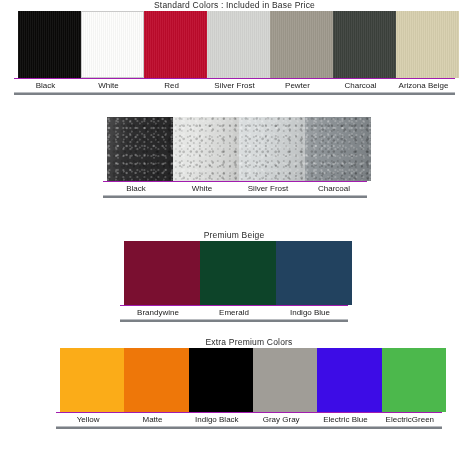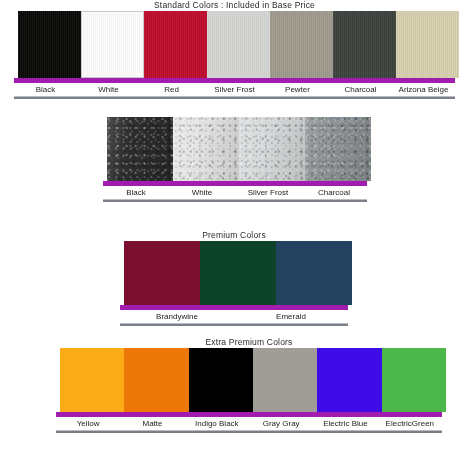--- a/index.html
+++ b/index.html
@@ -92,21 +92,21 @@
        rgba(0,0,0,0.13) 100%);
   }
 
   
   .tex-flat .chip-inner { background-image: none; }
 
   
   .label-strip {
     display: flex;
     width: 100%;
-    border-top: 5px solid #a21caf;
+    border-top: 1px solid #a21caf;
   }
   .swatch-label {
     flex: 1 1 0;
     min-width: 0;
     text-align: center;
     font-size: 8px;
     line-height: 13px;
     height: 13px;
     color: #1b1b1b;
     white-space: nowrap;
@@ -205,41 +205,42 @@
       </div>
       <div class="label-strip">
         <div class="swatch-label">Black</div>
         <div class="swatch-label">White</div>
         <div class="swatch-label">Silver Frost</div>
         <div class="swatch-label">Charcoal</div>
       </div>
       <div class="section-rule"></div>
     </div>
     <div class="section" style="left: 120px; top: 230px; width: 228px;">
-      <div class="section-title">Premium Colors</div>
+      <div class="section-title">Premium Beige</div>
       <div class="swatch-row">
         <div class="swatch-cell">
           <div class="swatch-chip tex-flat" title="Brandywine" style="height: 64px; background: rgb(122, 15, 48); margin: 0px 4px;">
             <div class="chip-inner"></div>
           </div>
         </div>
         <div class="swatch-cell">
           <div class="swatch-chip tex-flat" title="Emerald" style="height: 64px; background: rgb(13, 68, 41); margin: 0px 4px;">
             <div class="chip-inner"></div>
           </div>
         </div>
         <div class="swatch-cell">
           <div class="swatch-chip tex-flat" title="Indigo Blue" style="height: 64px; background: rgb(34, 66, 95); margin: 0px 4px;">
             <div class="chip-inner"></div>
           </div>
         </div>
       </div>
       <div class="label-strip">
         <div class="swatch-label">Brandywine</div>
         <div class="swatch-label">Emerald</div>
+        <div class="swatch-label">Indigo Blue</div>
       </div>
       <div class="section-rule"></div>
     </div>
     <div class="section" style="left: 56px; top: 337px; width: 386px;">
       <div class="section-title">Extra Premium Colors</div>
       <div class="swatch-row">
         <div class="swatch-cell">
           <div class="swatch-chip tex-flat" title="Yellow" style="height: 64px; background: rgb(251, 172, 24); margin: 0px 4px;">
             <div class="chip-inner"></div>
           </div>

